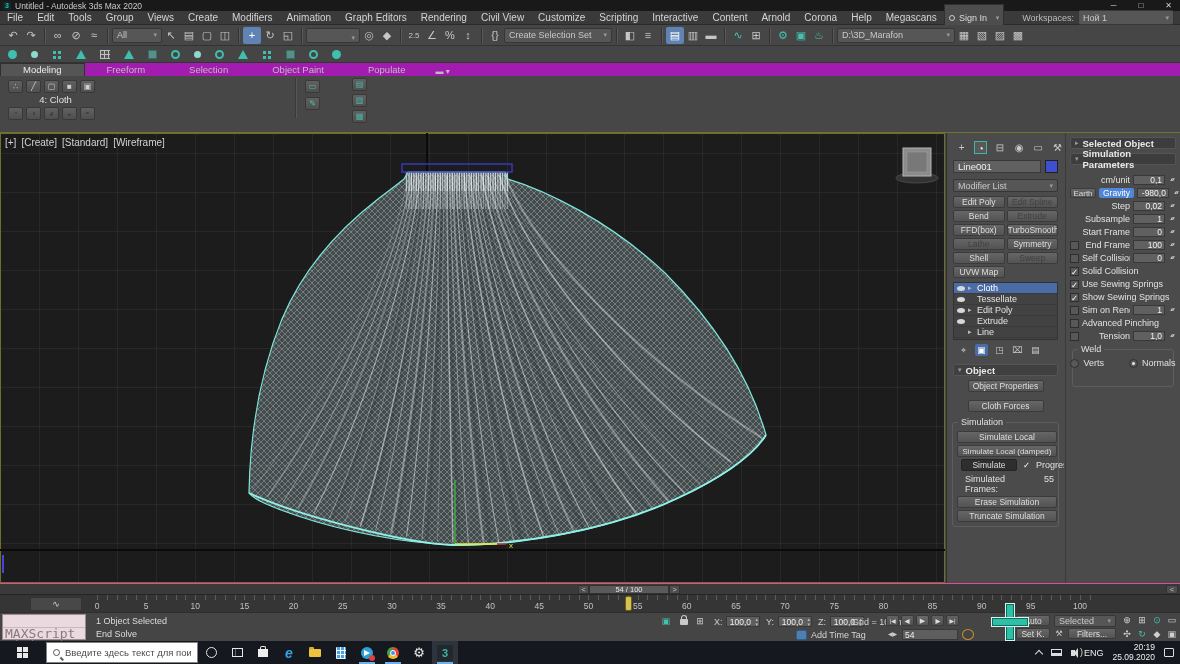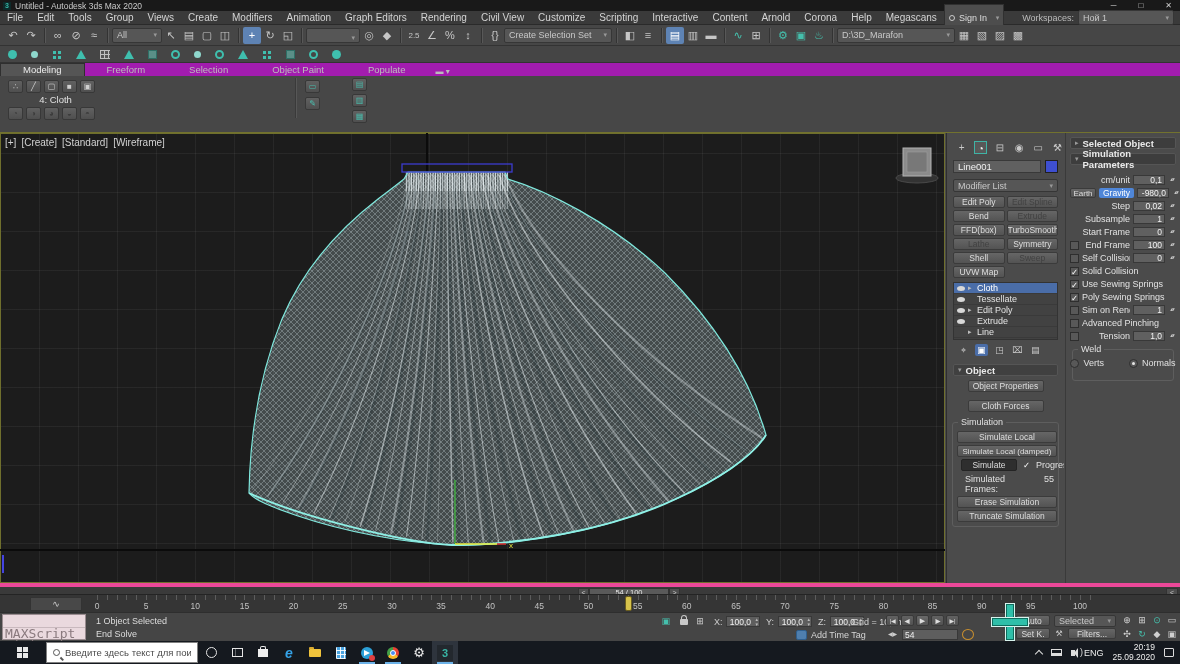--- a/index.html
+++ b/index.html
@@ -96,27 +96,27 @@
   .hdr2{margin:4px 4px 0;height:12px;background:#3d3d3d;border:1px solid #555;border-radius:2px;display:flex;align-items:center;gap:4px;padding:0 4px;font-size:9.5px;font-weight:bold;color:#eaeaea}
   .hdr2 .arr{color:#9a9a9a;font-size:7px;font-weight:normal}
   #simrows{margin-top:8px}
   .srow{display:flex;align-items:flex-end;height:12px;padding:0 4px;gap:3px;font-size:9px;color:#e2e2e2;margin-bottom:1px}
   .srow .lbl{flex:1;text-align:right;white-space:nowrap;overflow:hidden}
   .srow.leftlbl .lbl{text-align:left}
   .fld{width:32px;height:10px;background:#606060;border:1px solid #383838;color:#f2f2f2;font-size:8.5px;display:flex;align-items:center;justify-content:flex-end;padding:0 2px;flex:none}
   .spin{width:8px;height:11px;display:flex;flex-direction:column;justify-content:center;color:#c4c4c4;font-size:5.5px;line-height:5.5px;text-align:center;flex:none}
   .earthbtn{width:26px;height:10px;background:linear-gradient(#666,#535353);border:1px solid #3b3b3b;border-radius:2px;color:#ddd;font-size:8px;line-height:9px;text-align:center;flex:none}
   .hlchip{background:#4f86d8;color:#fff;border-radius:2px;padding:0 4px;height:10px;line-height:10px;flex:none;font-size:8.5px}
-  #weldgrp{margin:8px 6px 0;border:1px solid #5e5e5e;border-radius:3px;position:relative;padding:8px 4px 12px;display:flex;gap:25px;justify-content:center}
+  #weldgrp{margin:8px 6px 0;border:1px solid #5e5e5e;border-radius:3px;position:relative;padding:8px 4px 18px;display:flex;gap:25px;justify-content:center}
   #weldgrp .legend{position:absolute;top:-6px;left:5px;background:#4b4b4b;padding:0 3px;font-size:9px;color:#e0e0e0}
   .radrow{display:flex;align-items:center;gap:4px;font-size:9px;color:#e0e0e0}
   .rad{width:9px;height:9px;border-radius:50%;background:#585858;border:1px solid #2e2e2e;position:relative}
   .rad.on::after{content:"";position:absolute;inset:2px;border-radius:50%;background:#e6e6e6}
   
-  #trackrow{position:absolute;left:0;top:583px;width:1180px;height:11px;background:#3a3a3a;border-top:4px solid #ec4899}
+  #trackrow{position:absolute;left:0;top:583px;width:1180px;height:11px;background:#3a3a3a;border-top:1px solid #ec4899}
   #slider{position:absolute;left:578px;top:1px;height:9px;display:flex}
   #slider .sbtn{width:11px;background:#4e4e4e;border:1px solid #333;color:#ccc;font-size:7px;line-height:8px;text-align:center}
   #slider .sval{width:80px;background:#5a5a5a;border:1px solid #333;color:#e8e8e8;font-size:7.5px;line-height:8px;text-align:center}
   #trackpin{position:absolute;right:2px;top:1px;width:12px;height:9px;background:#4e4e4e;border:1px solid #333;color:#ccc;font-size:7px;line-height:8px;text-align:center}
   #ruler{position:absolute;left:0;top:594px;width:1180px;height:18px;background:#353535;border-top:1px solid #242424}
   #curvebtn{position:absolute;left:30px;top:2px;width:52px;height:14px;background:#484848;border:1px solid #333;color:#cfcfcf;font-size:9px;text-align:center;line-height:13px}
   #rticks{position:absolute;left:97px;top:0;width:995px;height:5px;
     background:repeating-linear-gradient(90deg,#5c5c5c 0 1px,transparent 1px 9.83px)}
   .tick{position:absolute;top:6px;transform:translateX(-50%);font-size:8.5px;color:#c2c2c2}
   #playhead{position:absolute;top:1px;width:7px;height:15px;background:#d7c34b;border:1px solid #6b5e1f;border-radius:2px}
@@ -605,21 +605,21 @@
           <div class="srow leftlbl">
             <span class="cb">✓</span>
             <span class="lbl">Solid Collision</span>
           </div>
           <div class="srow leftlbl">
             <span class="cb">✓</span>
             <span class="lbl">Use Sewing Springs</span>
           </div>
           <div class="srow leftlbl">
             <span class="cb">✓</span>
-            <span class="lbl">Poly Sewing Springs</span>
+            <span class="lbl">Show Sewing Springs</span>
           </div>
           <div class="srow">
             <span class="cb"></span>
             <span class="lbl">Sim on Render</span>
             <span class="fld">1</span>
             <span class="spin" style="letter-spacing: -1px; word-break: break-all;">▴▾</span>
           </div>
           <div class="srow leftlbl">
             <span class="cb"></span>
             <span class="lbl">Advanced Pinching</span>

